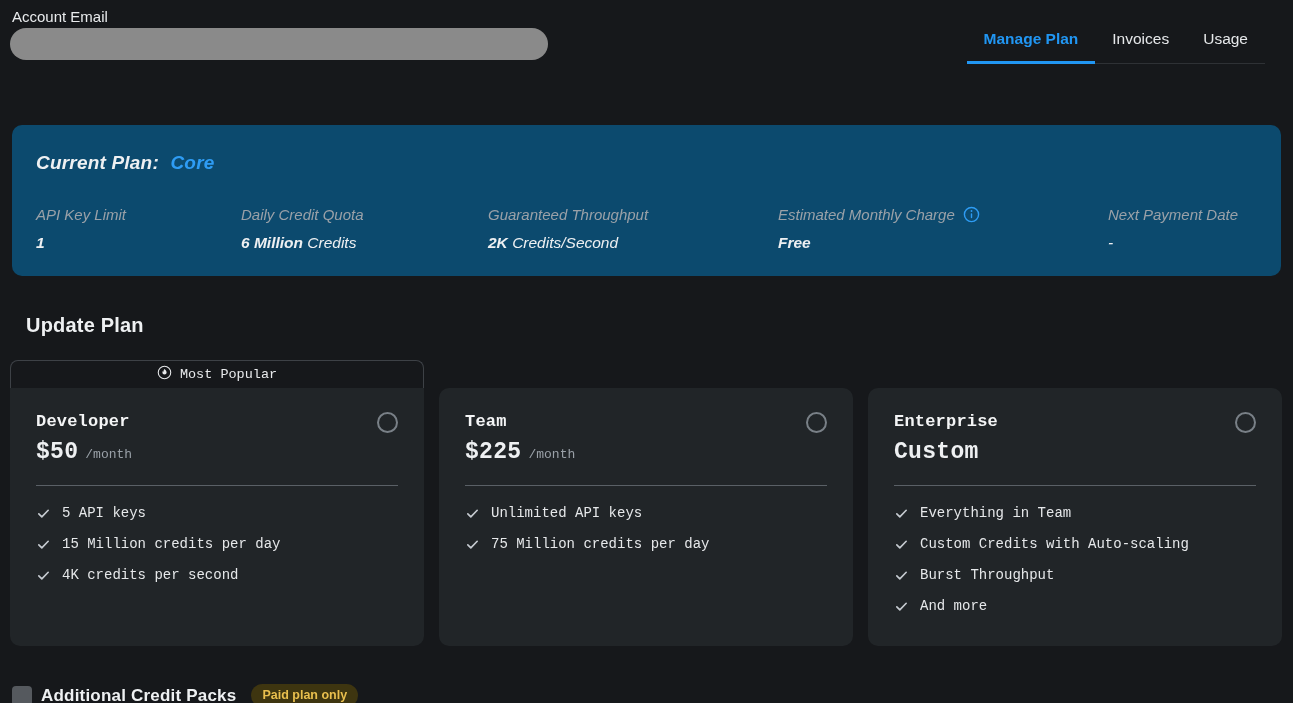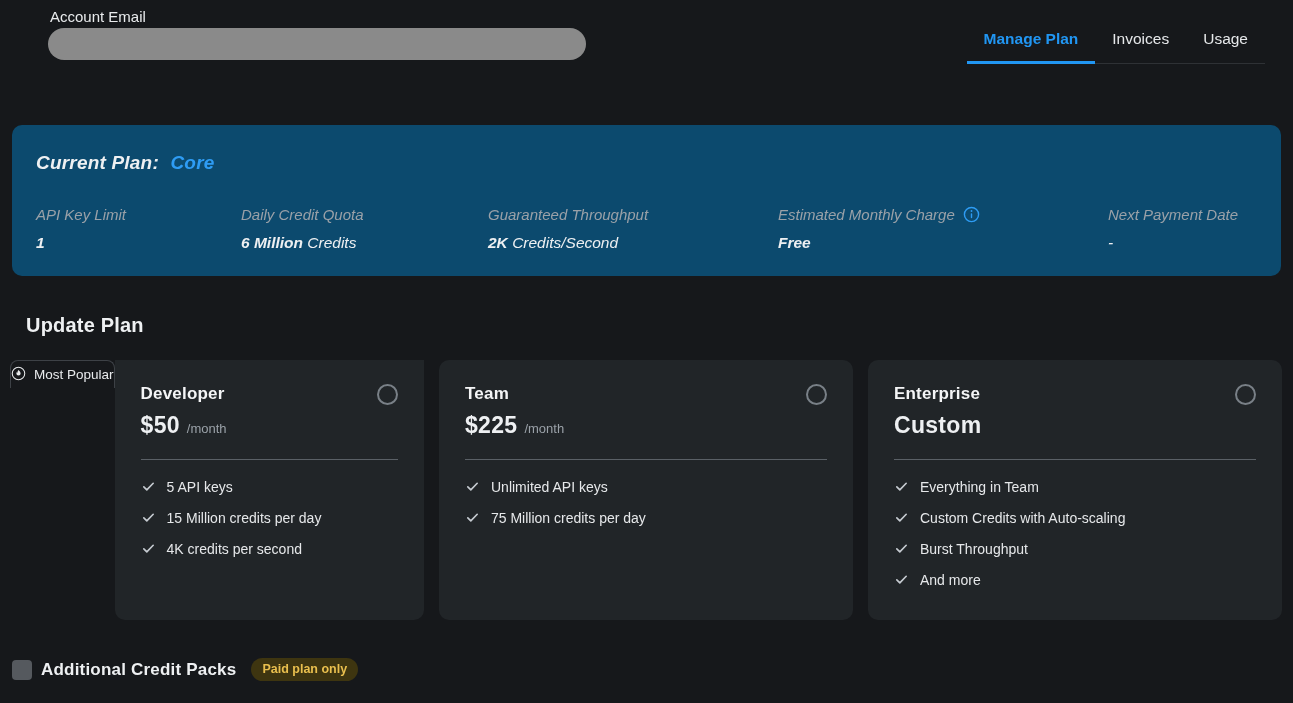--- a/index.html
+++ b/index.html
@@ -6,21 +6,21 @@
   html, body { width: 1293px; height: 703px; overflow: hidden; }
   body {
     background: #16181b;
     color: #eef0f2;
     font-family: "Liberation Sans", sans-serif;
     -webkit-font-smoothing: antialiased;
   }
 
   
   .topbar { display: flex; justify-content: space-between; align-items: flex-start;
-            padding: 8px 28px 0 10px; margin-left: 38px; }
+            padding: 8px 28px 0 10px; }
   .email-block { width: 538px; }
   .email-label { display: block; font-size: 15px; color: #e9ebed; margin-left: 2px; }
   .email-input { width: 100%; height: 32px; margin-top: 3px; border: none; outline: none;
                  border-radius: 16px; background: #8a8a8a; color: #8a8a8a; font-size: 14px;
                  padding: 0 14px; }
 
   .tabs { display: flex; margin-top: 10px; border-bottom: 1px solid #2e3135; }
   .tab { padding: 12px 17px 13px; font-size: 15.5px; color: #e6e8ea; cursor: pointer;
          border-bottom: 3px solid transparent; margin-bottom: -1px; white-space: nowrap; }
   .tab.active { color: #2196f3; font-weight: 700; border-bottom-color: #2196f3; }
@@ -34,39 +34,39 @@
   .stat-label { display: flex; align-items: center; gap: 8px; font-size: 15px; color: #9aa1a8; }
   .stat-value { margin-top: 11px; font-size: 15.5px; color: #eef0f2; }
   .stat-value b { font-weight: 700; }
   .info-icon { display: inline-flex; cursor: pointer; }
 
   
   .update-title { margin: 38px 0 0 26px; font-size: 20px; font-weight: 700; letter-spacing: .2px; }
 
   .plans { display: grid; grid-template-columns: repeat(3, 1fr); gap: 15px;
            margin: 23px 11px 0 10px; align-items: stretch; }
-  .plan-cell { display: flex; flex-direction: row; }
+  .plan-cell { display: flex; flex-direction: column; font-family: Liberation Mono, monospace; }
   .plan-banner { height: 28px; border: 1px solid #3d4146; border-bottom: none;
                  border-radius: 8px 8px 0 0; display: flex; align-items: center;
                  justify-content: center; gap: 8px; font-size: 13.5px; color: #e8eaec; }
   .plan-spacer { height: 28px; }
   .plan-body { flex: 1; background: #212528; padding: 24px 26px; border-radius: 10px;
                cursor: pointer; }
   .plan-cell.badged .plan-body { border-radius: 0 0 10px 10px; }
   .plan-head { display: flex; justify-content: space-between; align-items: flex-start; }
   .plan-name-lg { font-size: 17px; font-weight: 600; color: #f4f5f6; letter-spacing: .2px; }
   .plan-price-row { margin-top: 8px; display: flex; align-items: baseline; }
   .plan-price { font-size: 23px; font-weight: 700; letter-spacing: .3px; }
   .plan-period { font-size: 13px; color: #9aa1a8; margin-left: 7px; }
   .plan-period:empty { display: none; }
   .radio { width: 21px; height: 21px; border: 2px solid #798087; border-radius: 50%;
            flex: none; cursor: pointer; }
   .plan-divider { border: none; border-top: 1px solid #5a6066; margin-top: 20px; }
   .features { margin-top: 12px; list-style: none; }
-  .feature { display: flex; gap: 11px; padding: 7px 0 8px;
+  .feature { display: flex; align-items: center; gap: 11px; padding: 7px 0 8px;
              font-size: 14px; color: #e6e8ea; }
   .feature .check-icon { display: inline-flex; flex: none; }
 
   
   .addons { display: flex; align-items: center; margin: 38px 0 0 12px; }
   .checkbox { width: 20px; height: 20px; border-radius: 4px; background: #55595e;
               cursor: pointer; flex: none; }
   .addons-title { font-size: 17px; font-weight: 700; margin-left: 9px; letter-spacing: .2px; }
   .addons-badge { margin-left: 15px; font-size: 12.5px; font-weight: 600; color: #e9bf4e;
                   background: #3e3510; padding: 4px 11px 5px; border-radius: 12px; }

